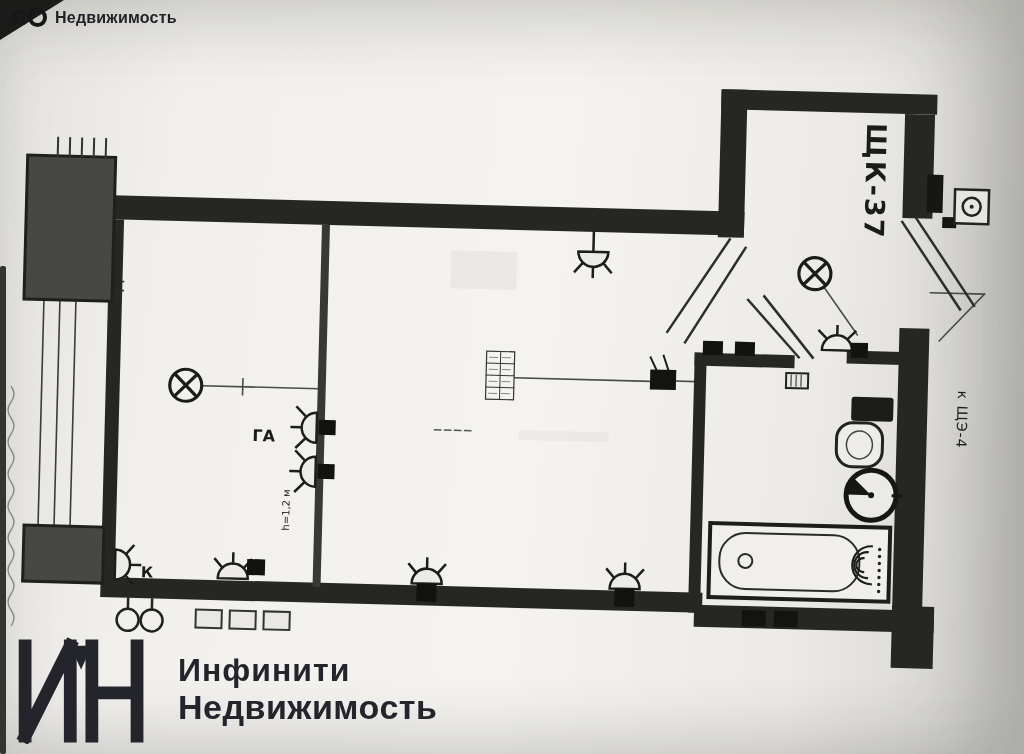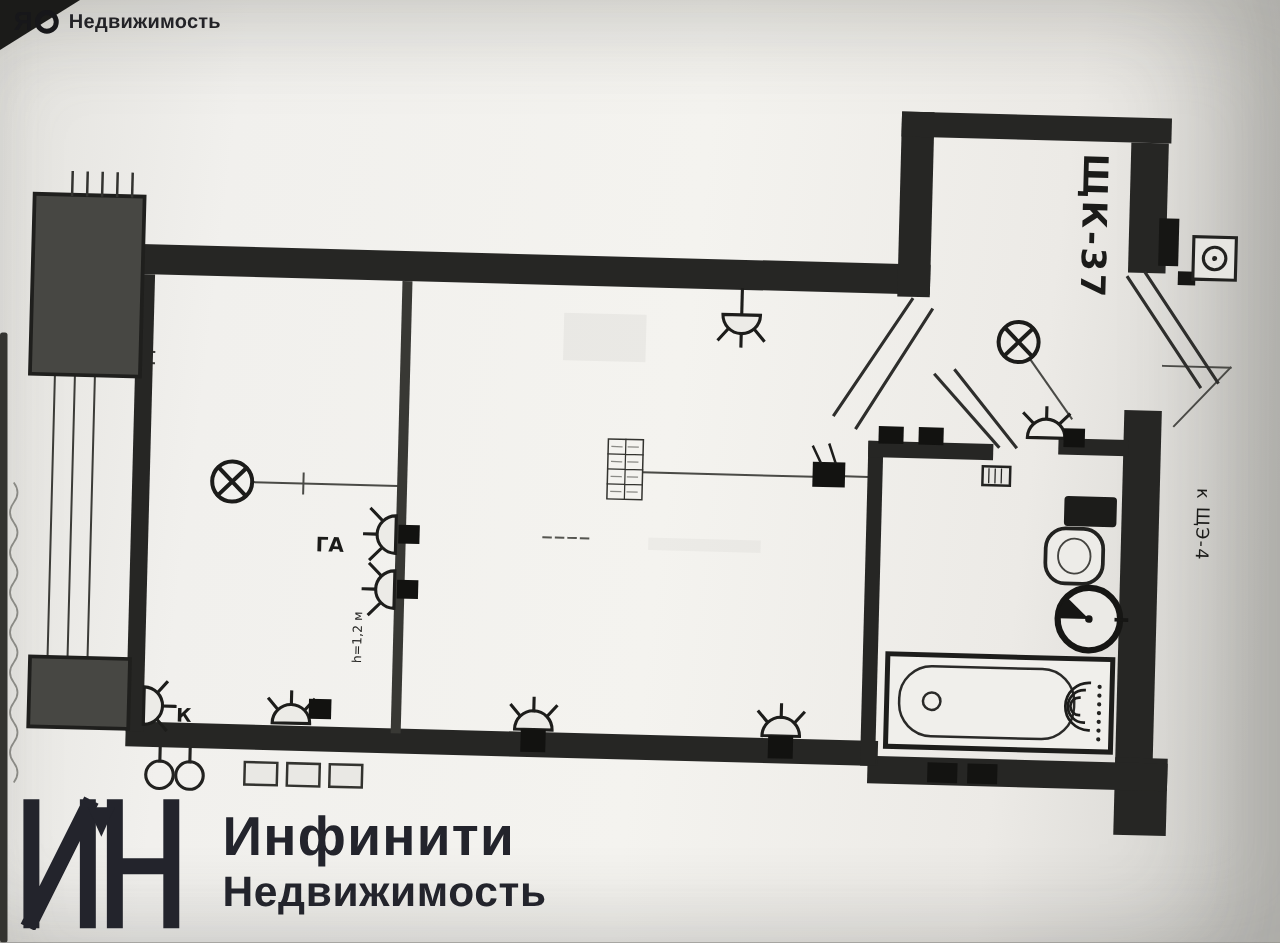--- a/index.html
+++ b/index.html
@@ -17,21 +17,21 @@
     background:#343430;border-radius:2px;}
   svg.plan{position:absolute;left:0;top:0;}
   svg text{font-family:"DejaVu Sans","Liberation Sans",sans-serif;fill:#1b1b19;}
   .wm-top{position:absolute;top:7px;left:11px;display:flex;align-items:center;}
   .wm-ya{font-size:21px;font-weight:800;color:#17171a;line-height:1;}
   .wm-ring{width:11px;height:11px;border:4.5px solid #17171a;border-radius:50%;margin-left:2px;}
   .wm-label{margin-left:8px;font-size:16px;font-weight:600;color:#232327;letter-spacing:.2px;}
   .agency{position:absolute;left:10px;top:636px;display:flex;align-items:center;gap:18px;}
   .agency-mark{width:150px;height:108px;flex:0 0 auto;}
   .agency-text{display:flex;flex-direction:column;justify-content:center;}
-  .agency-line1{font-size:44px;font-weight:700;color:#23242c;letter-spacing:1px;line-height:1.1;}
+  .agency-line1{font-size:32px;font-weight:700;color:#23242c;letter-spacing:1px;line-height:1.1;}
   .agency-line2{font-size:34px;font-weight:700;color:#23242c;letter-spacing:.5px;line-height:1.15;}
 </style>
 </head>
 <body>
 
 <div class="screen">
   <div class="paper"></div>
 
   <svg class="plan" width="1024" height="754" viewBox="0 0 1024 754">
     <g transform="rotate(1.5 520 380)" stroke-linecap="square">

